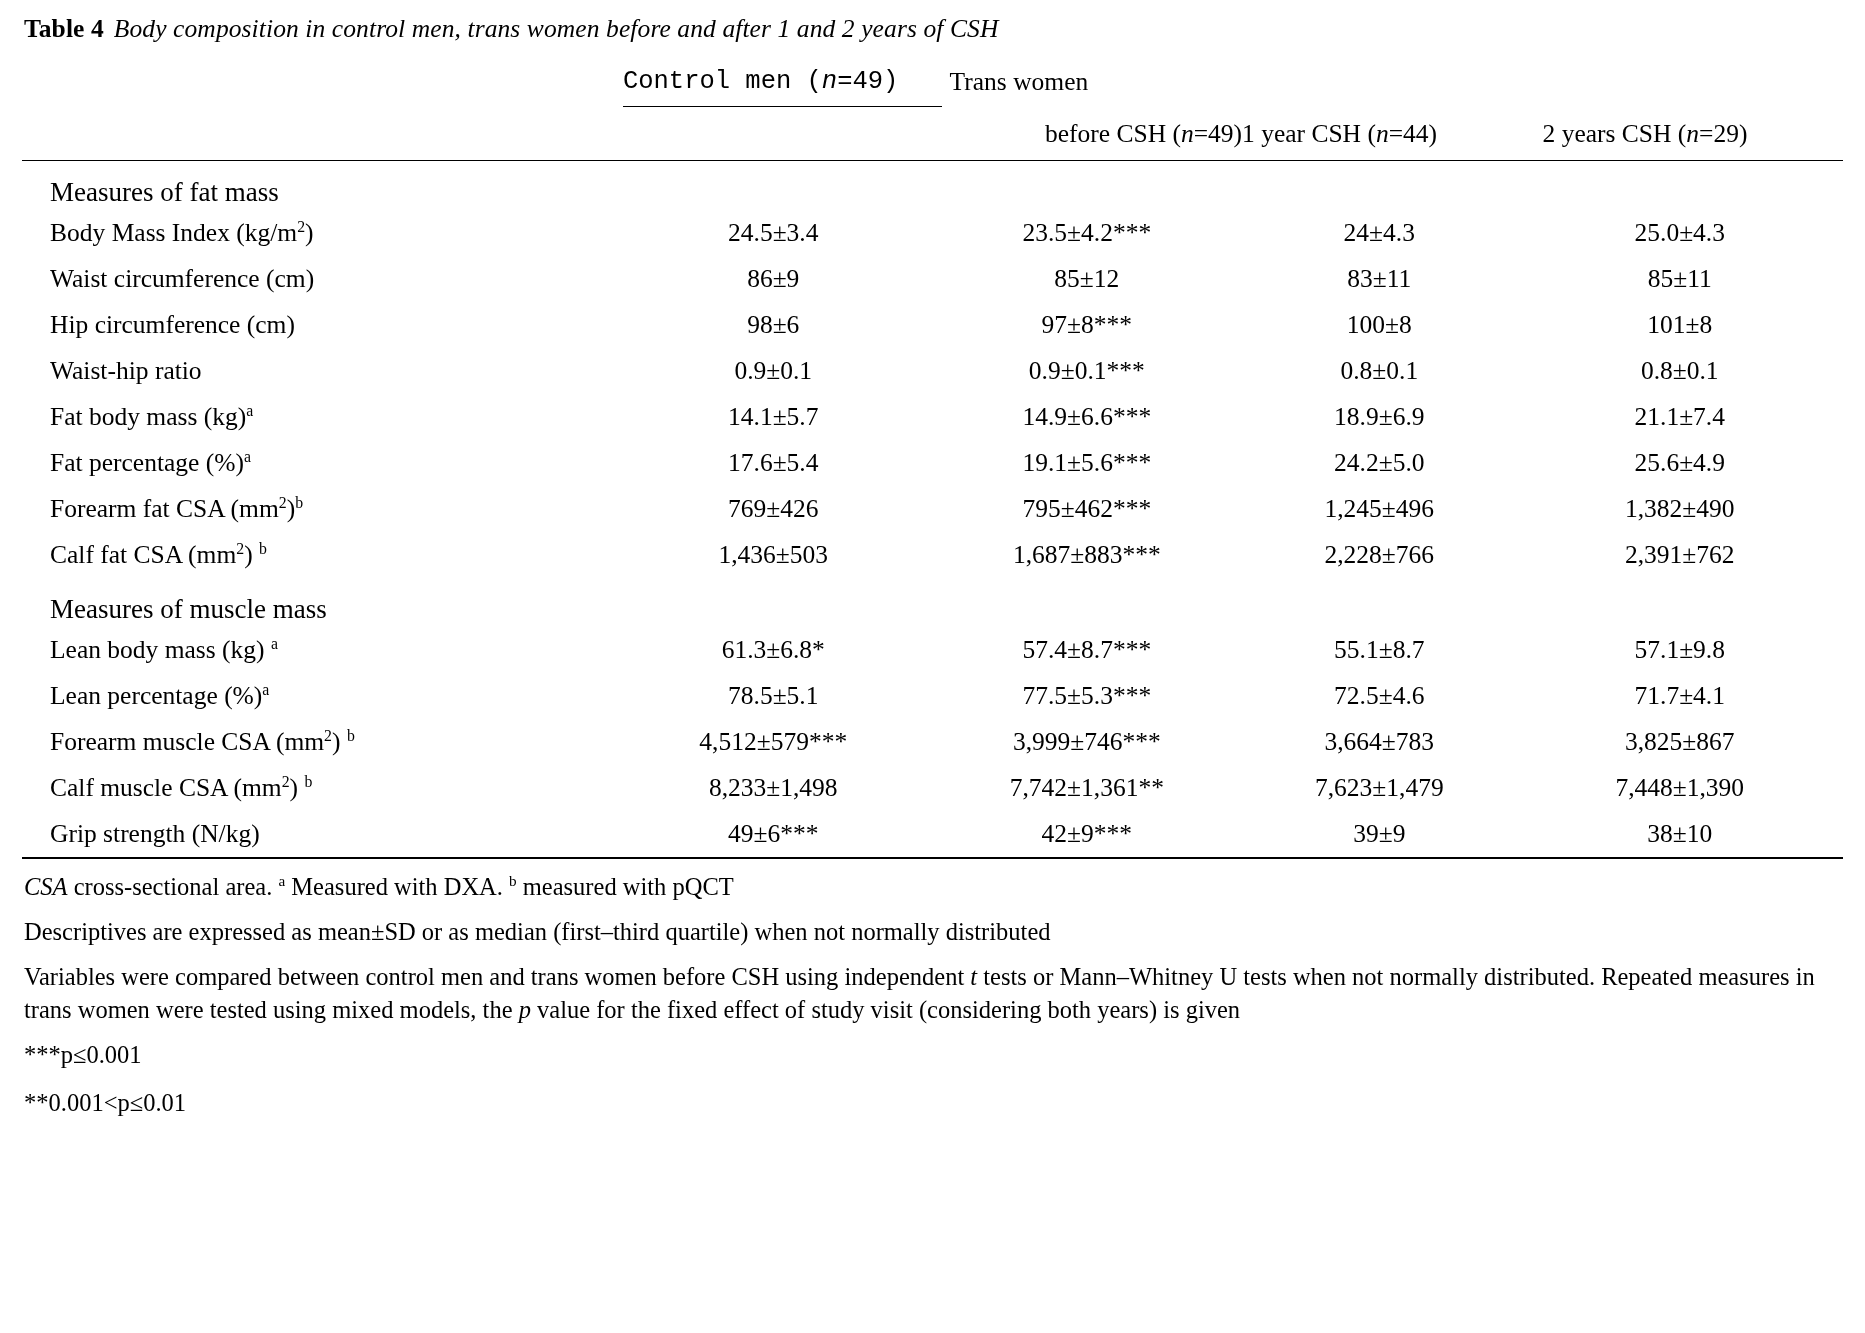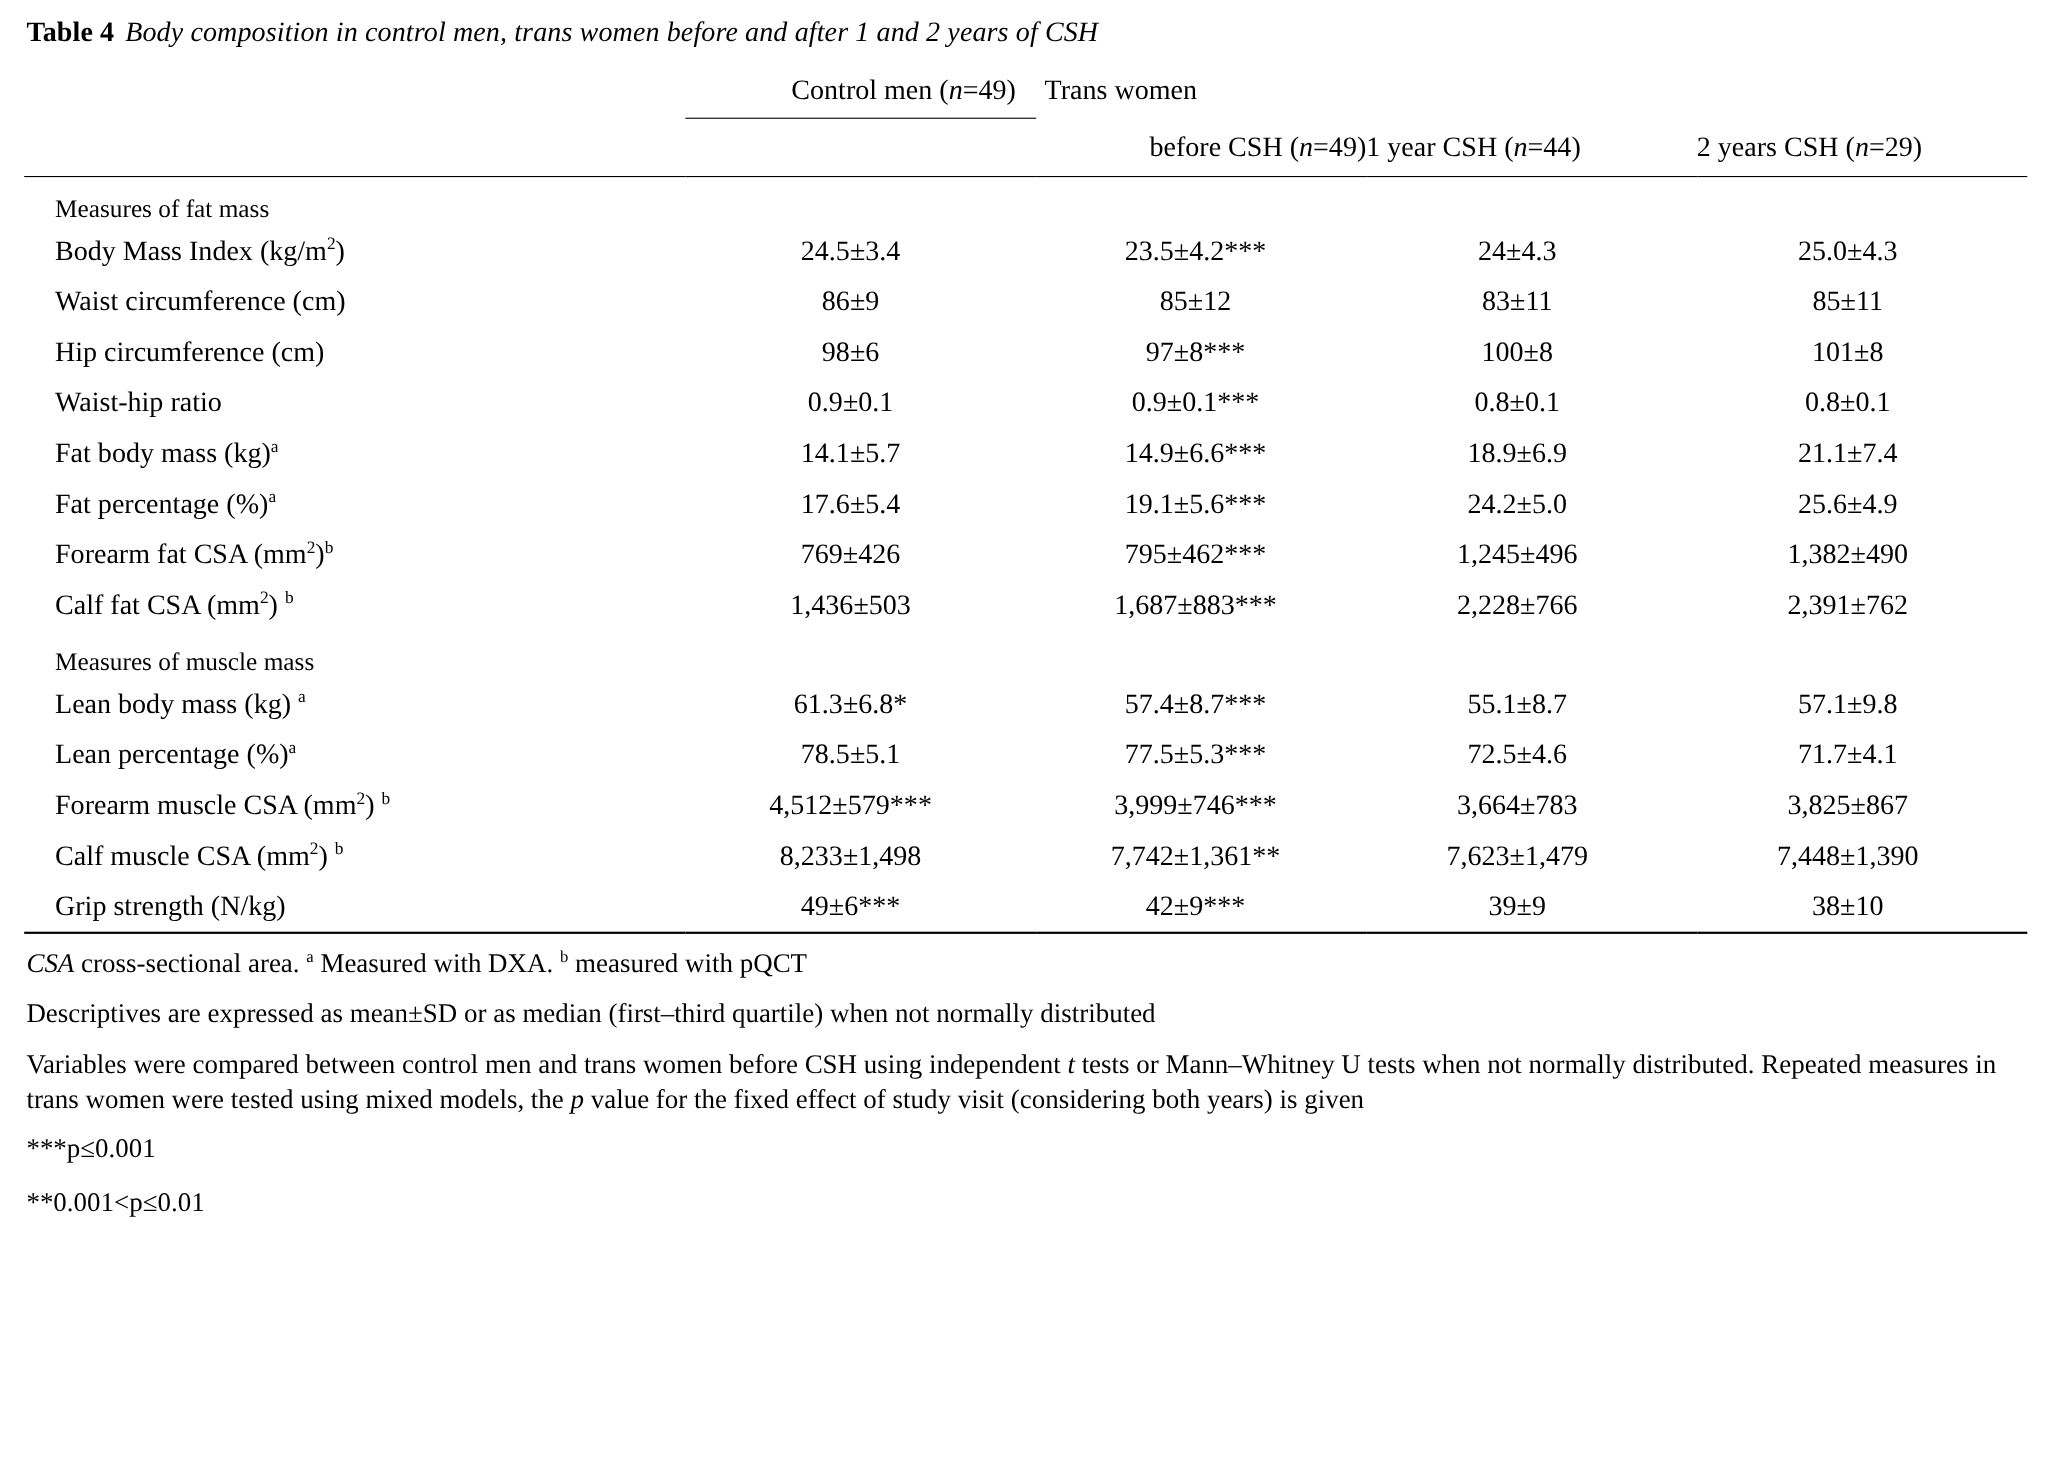--- a/index.html
+++ b/index.html
@@ -64,38 +64,39 @@
     padding: 12px 0 11px 0;
     font-size: 25.5px;
   }
   .hdr-span {
     border-bottom: 1.6px solid #000;
   }
   .hdr-nospan {
     border-bottom: none;
   }
   th.ctr-men {
-    text-align: right;
+    text-align: left;
     padding-right: 18px;
+    font-family: Liberation Mono, monospace;
   }
   th.trans-women {
     text-align: left;
     padding-left: 8px;
   }
   th.sub-before {
     text-align: right;
     padding-left: 8px;
   }
   th.sub-num {
     text-align: left;
     padding-right: 26px;
   }
   .grouphead td {
     padding: 16px 0 2px 0;
-    font-size: 23px;
+    font-size: 27px;
   }
   .grouphead td.label {
     text-align: left;
   }
   tr.datarow td {
     padding: 8px 0 8px 0;
     font-size: 25.5px;
   }
   td.label {
     text-align: left;

